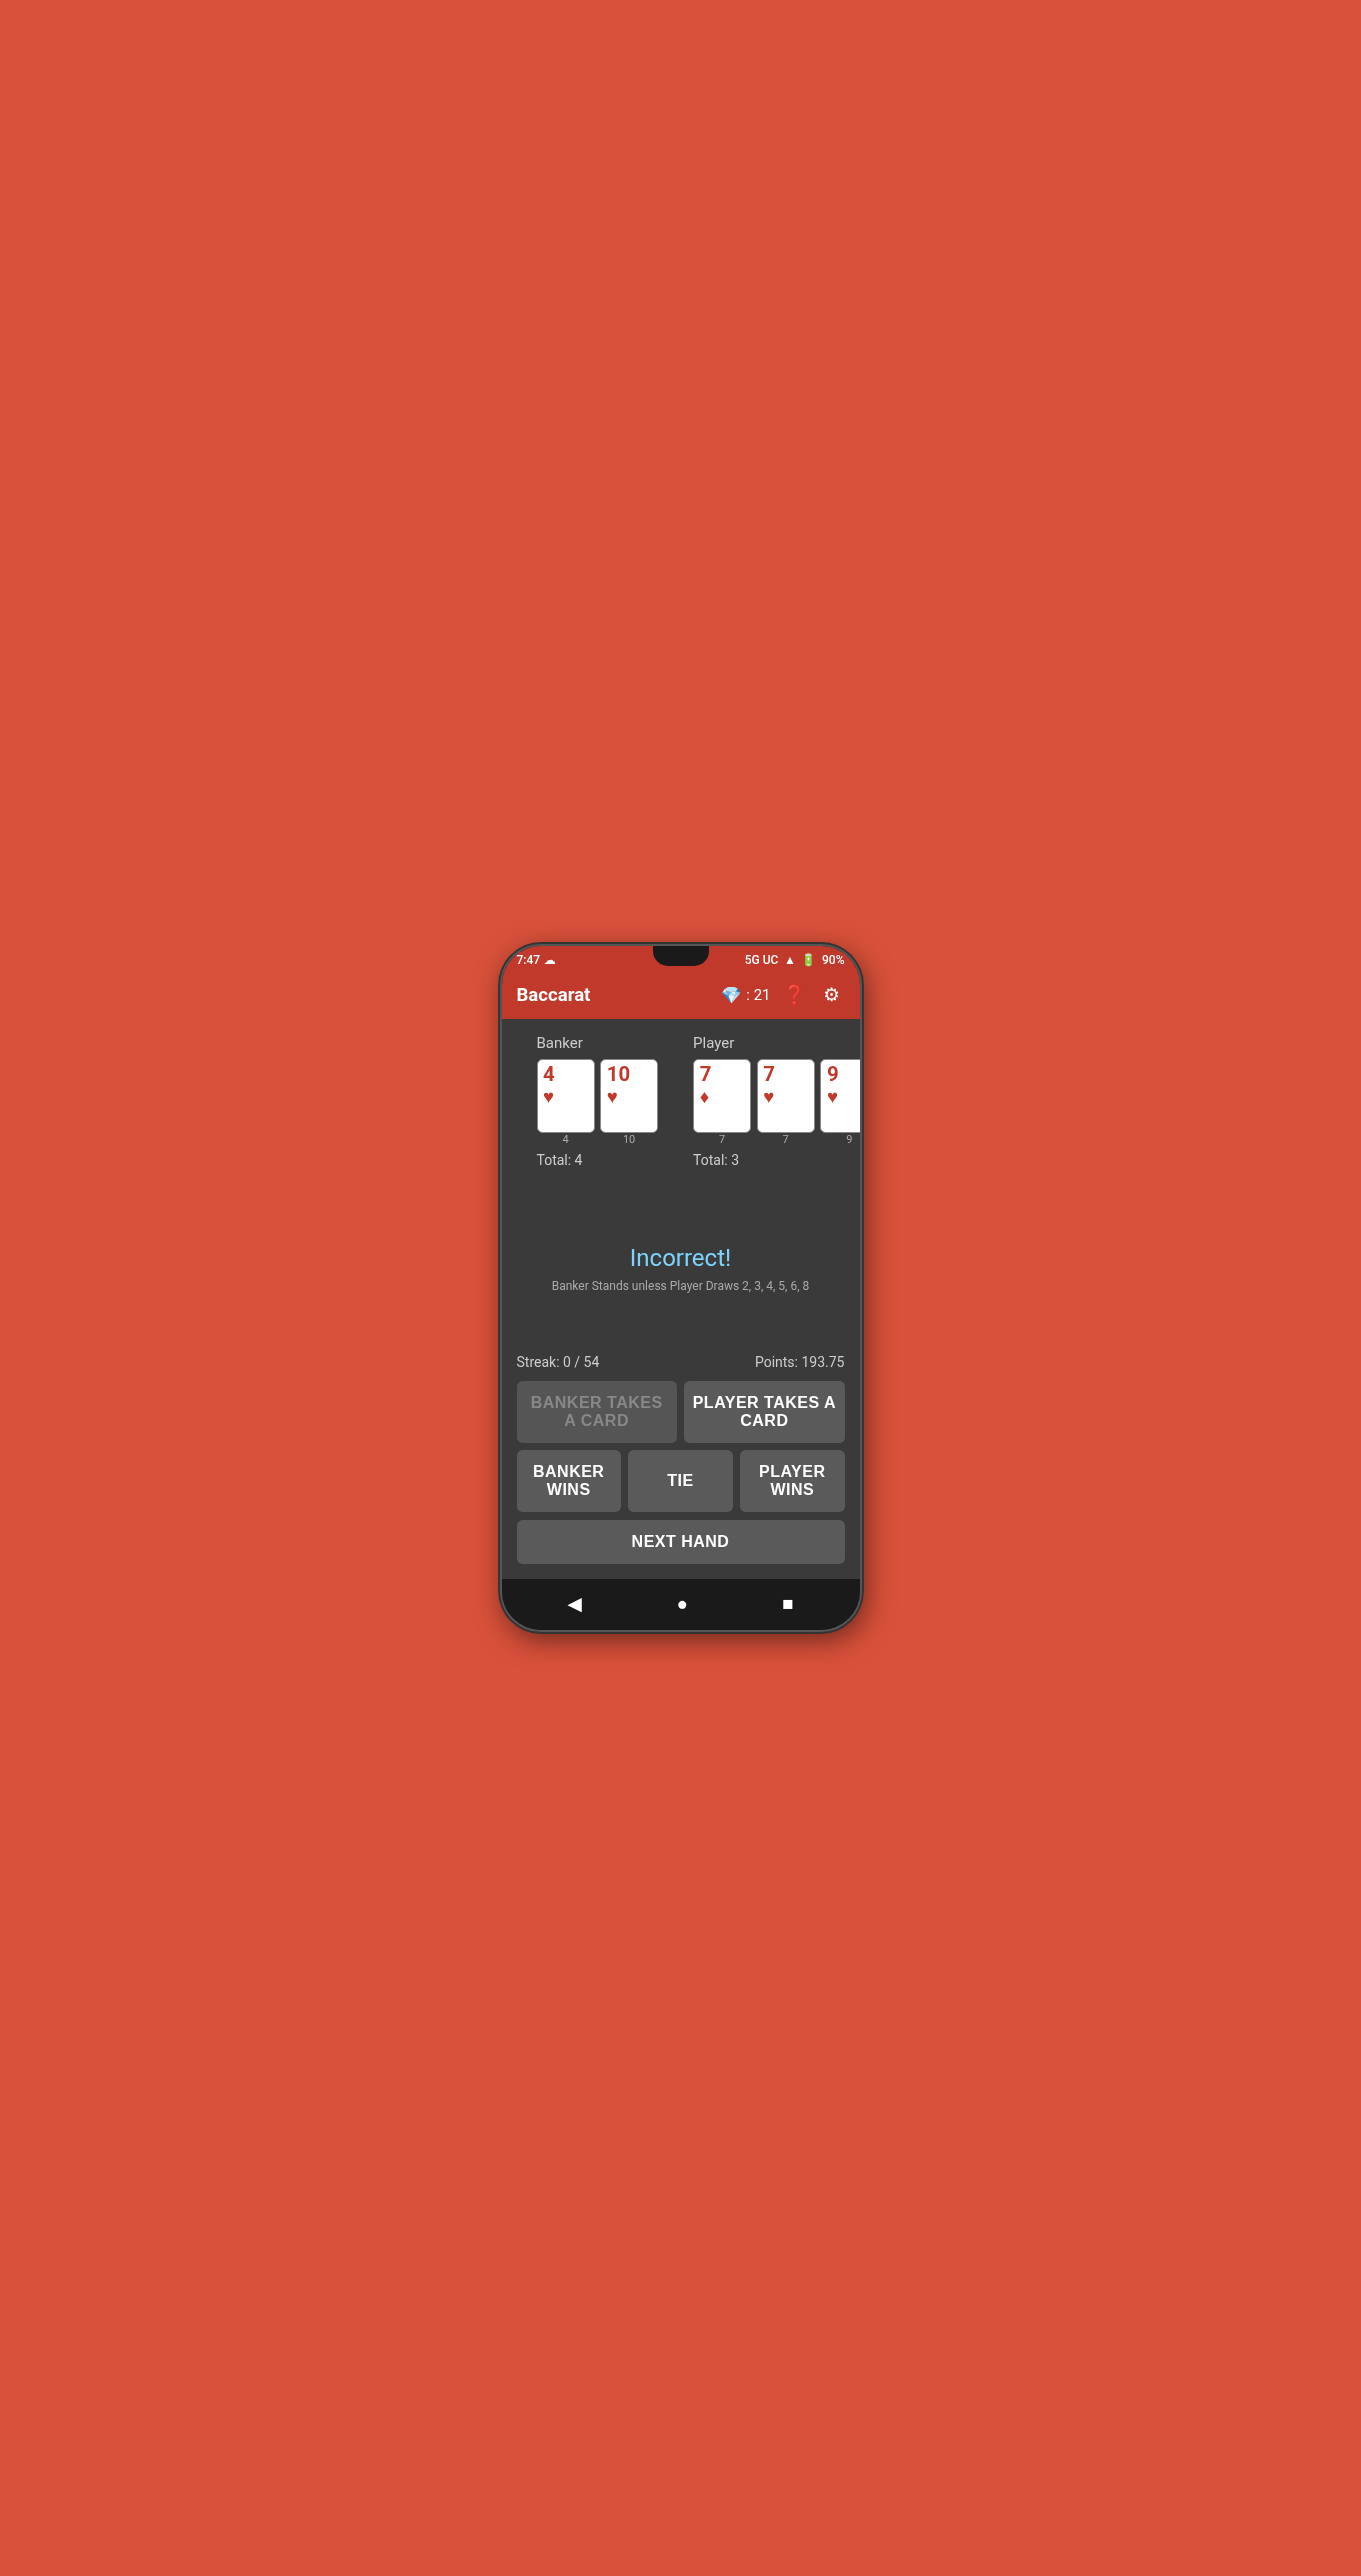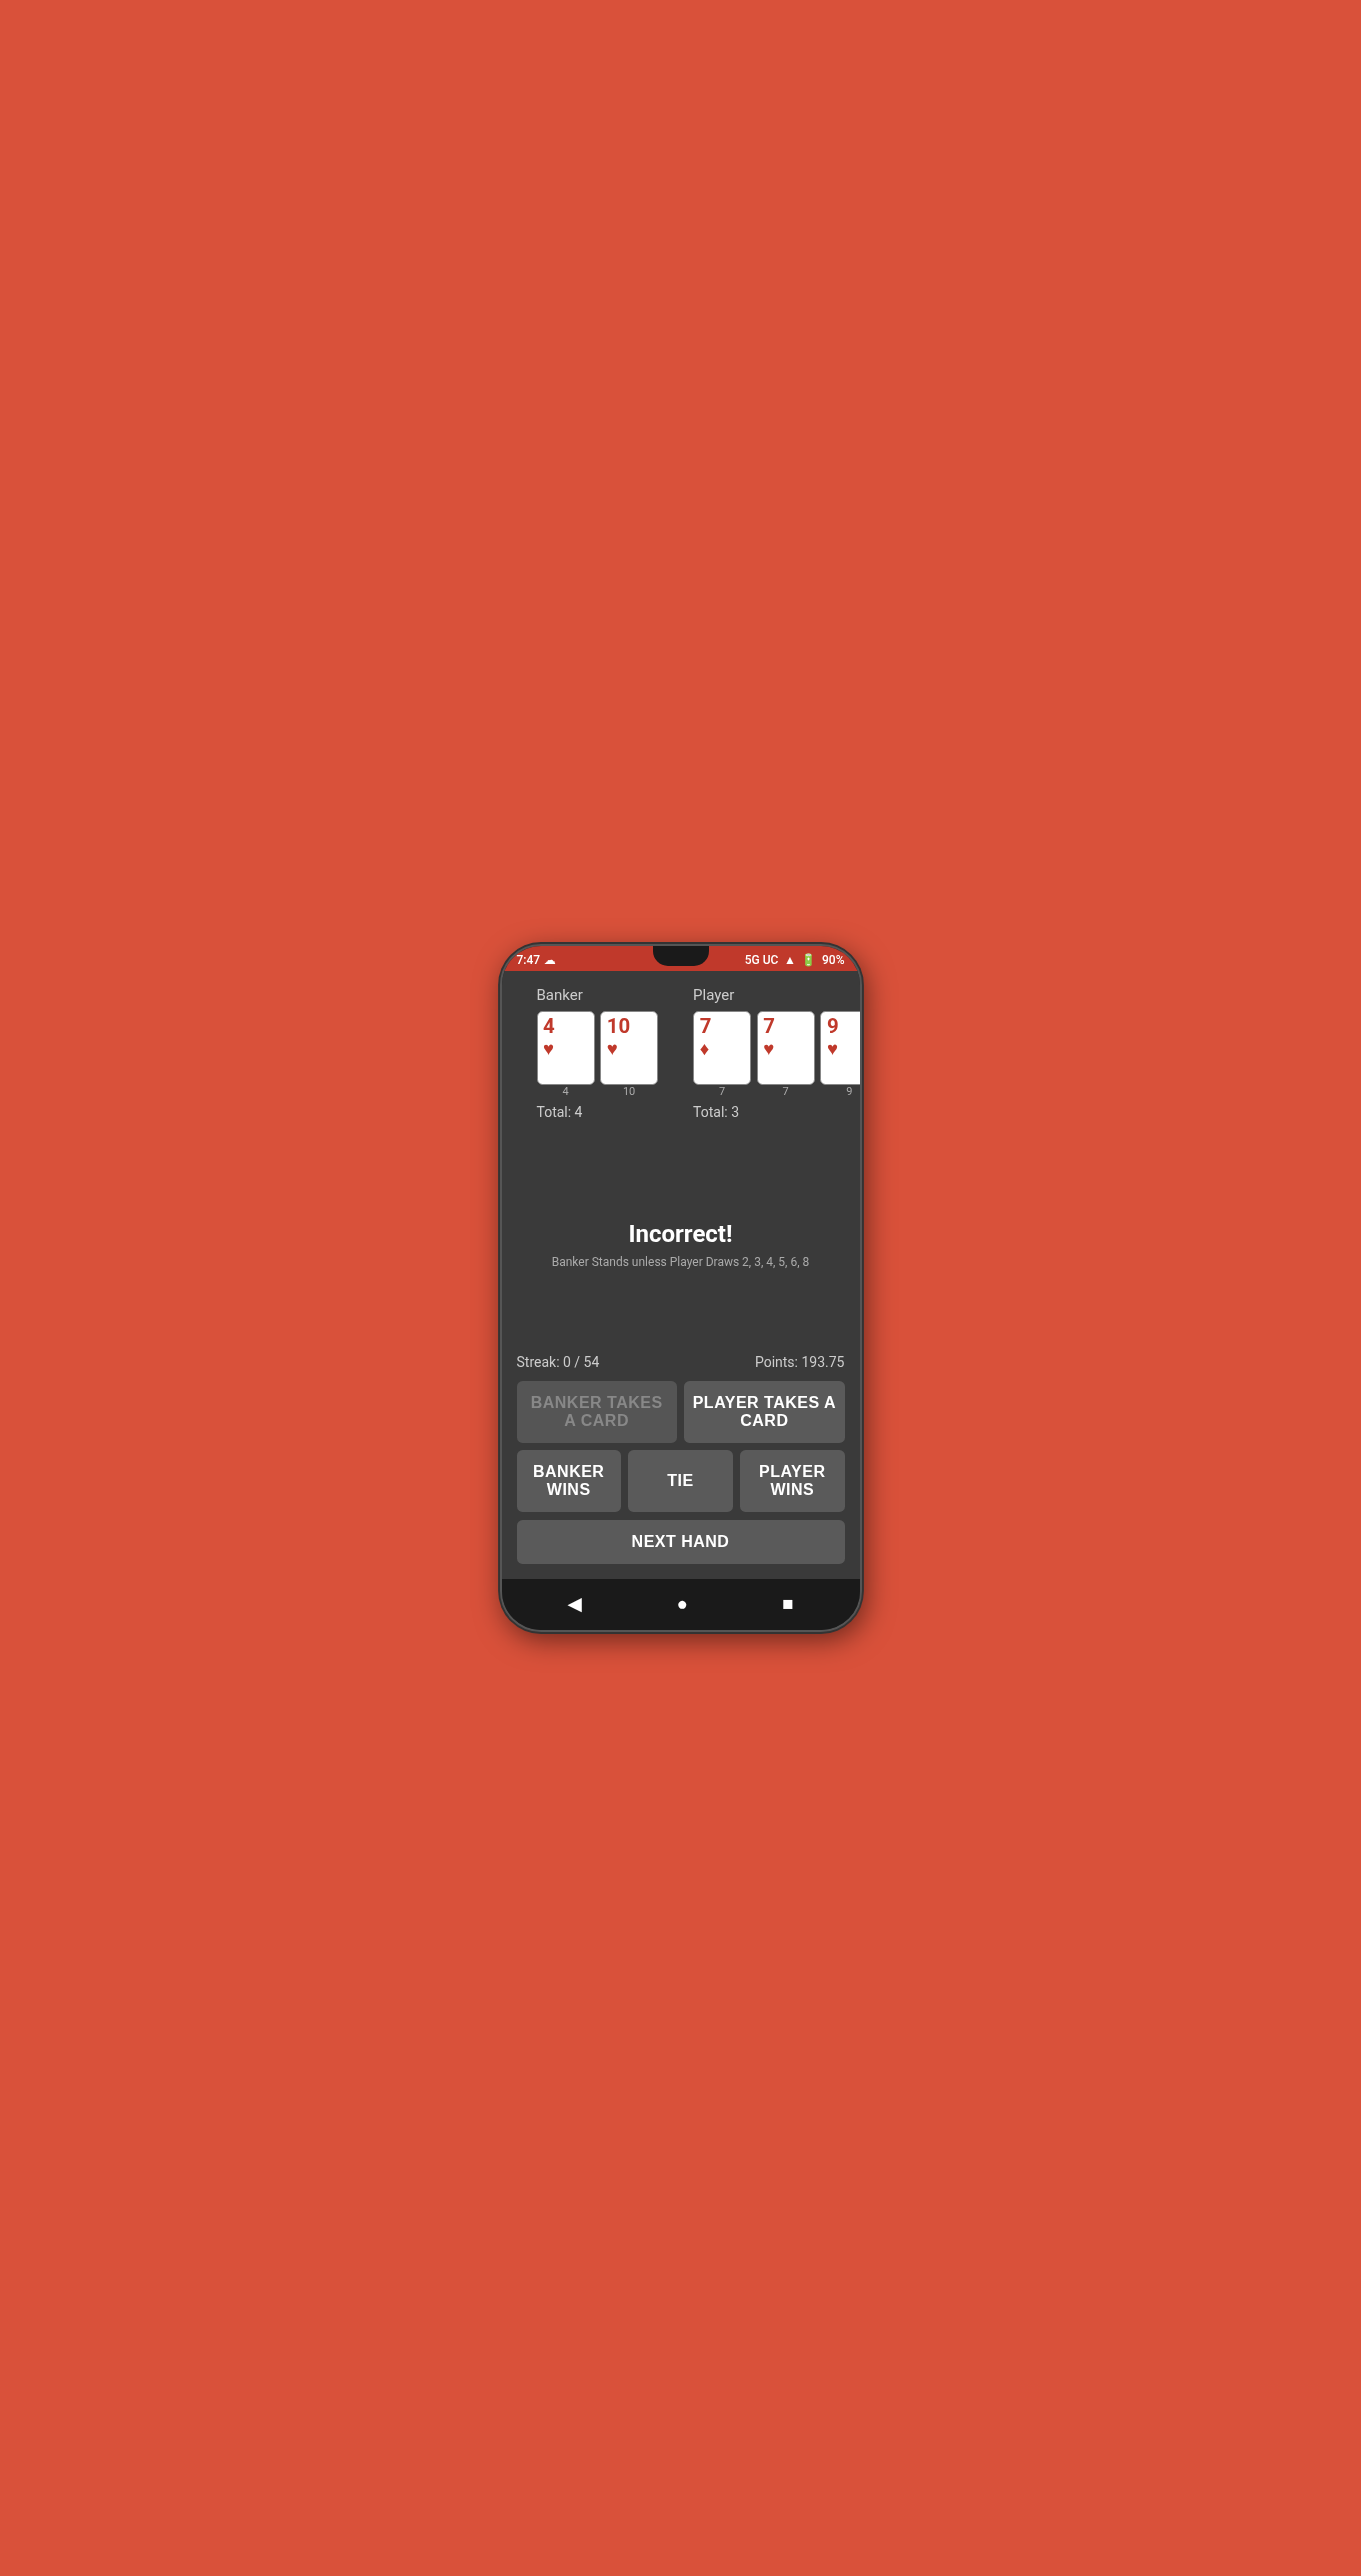--- a/index.html
+++ b/index.html
@@ -170,23 +170,23 @@
     }
     .message-area {
       flex: 1;
       display: flex;
       flex-direction: column;
       align-items: center;
       justify-content: center;
       padding: 18.6px 0;
     }
     .incorrect-title {
-      color: #ffffff;
+      color: #7dd3fc;
       font-size: 24px;
-      font-weight: 700;
+      font-weight: 400;
       margin-bottom: 7.4px;
     }
     .incorrect-sub {
       color: #aaa;
       font-size: 12px;
       text-align: center;
     }
     .stats-row {
       display: flex;
       justify-content: space-between;
@@ -250,20 +250,36 @@
       <span>☁</span>
     </div>
     <div class="status-right">
       <span>5G UC</span>
       <span>▲</span>
       <span>🔋</span>
       <span>90%</span>
     </div>
   </div>
 
+  <div class="app-bar">
+    <span class="app-title">Baccarat</span>
+    <div class="app-bar-right">
+      <div class="gem-score">
+        <span class="gem-icon">💎</span>
+        <span>:</span>
+        <span>21</span>
+      </div>
+      <div class="icon-btn">
+        <span>❓</span>
+      </div>
+      <div class="icon-btn">
+        <span>⚙</span>
+      </div>
+    </div>
+  </div>
 
   <div class="main-content">
 
     <div class="hands-area">
 
       <div class="hand-section">
         <div class="hand-label">Banker</div>
         <div class="cards-row">
           <div class="card-col">
             <div class="card">

